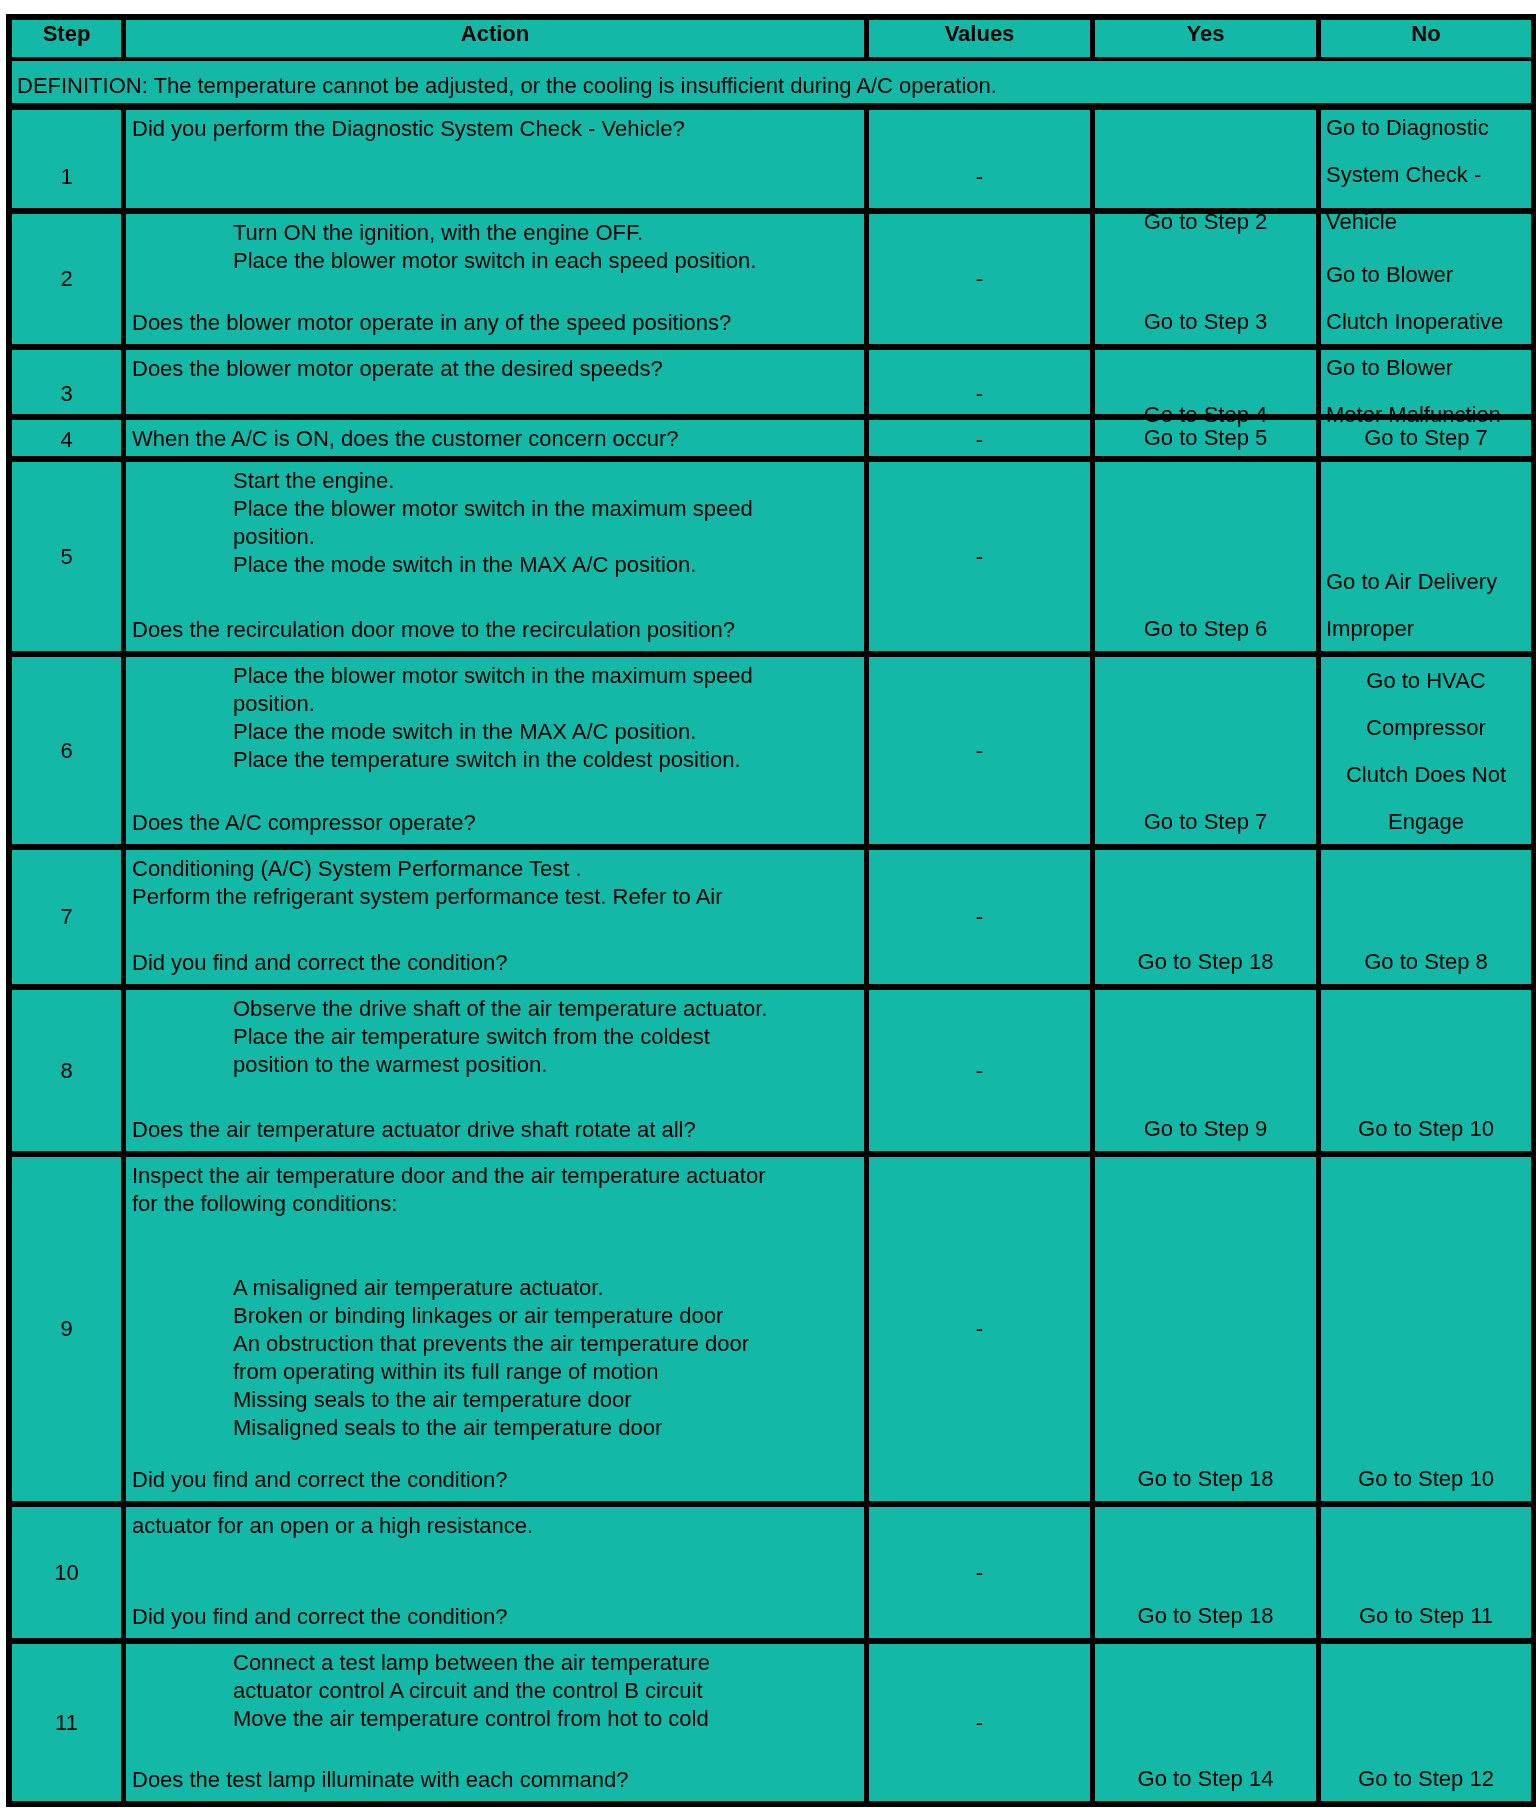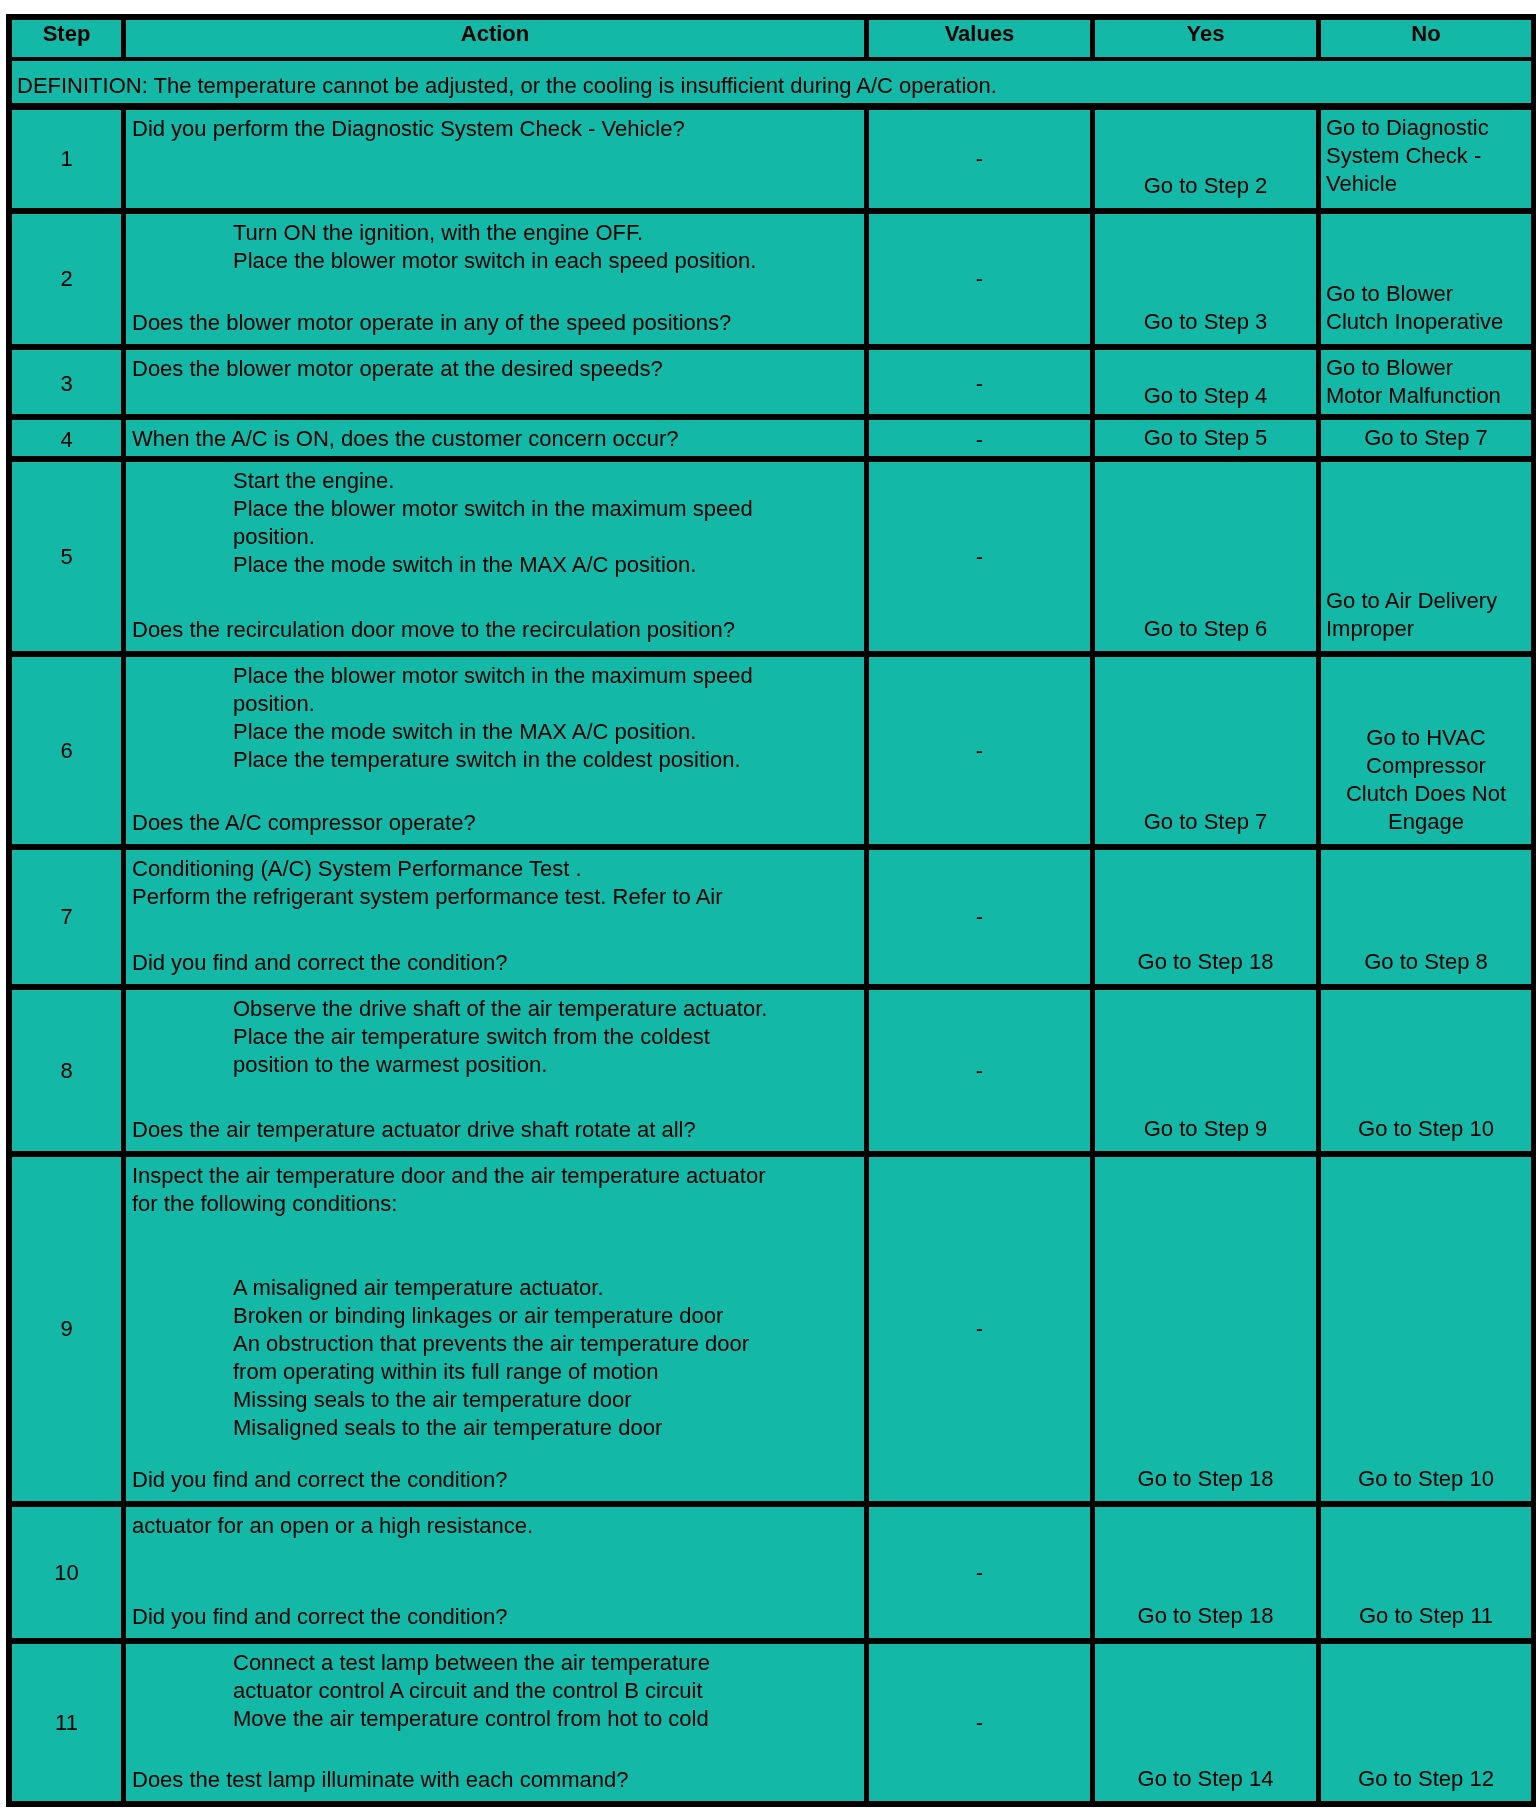--- a/index.html
+++ b/index.html
@@ -43,21 +43,21 @@
   .c-action{ display:flex; flex-direction:column; padding:5px 0 7px 6px; }
   .a-intro > div, .a-list > div, .a-question { white-space:nowrap; }
   .a-list  { margin-left:101px; }
   .a-list.after-intro { margin-top:56px; }
   .a-question { margin-top:auto; }
   .c-values{ display:flex; align-items:center; justify-content:center; }
   .c-yes {
     display:flex; flex-direction:column; justify-content:flex-end;
     align-items:center; text-align:center; padding:0 5px 8px;
   }
-  .c-no { display:flex; flex-direction:column; padding:4px 5px 8px; }
+  .c-no { display:flex; flex-direction:column; padding:4px 5px 8px;gap:19px; }
   .c-no.v-top    { justify-content:flex-start; }
   .c-no.v-bottom { justify-content:flex-end; }
   .c-no.v-center { justify-content:center; }
   .c-no.h-left   { align-items:flex-start; text-align:left; }
   .c-no.h-center { align-items:center; text-align:center; }
 </style>
 </head>
 <body>
 
 <div class="page">

